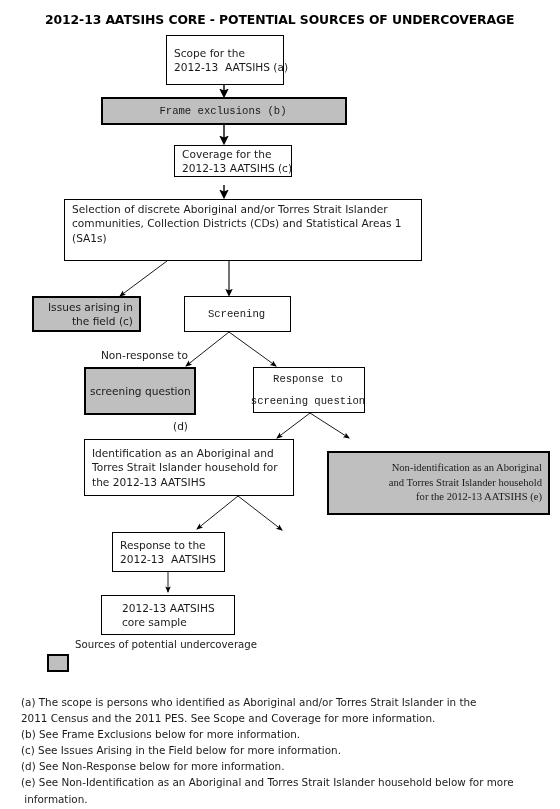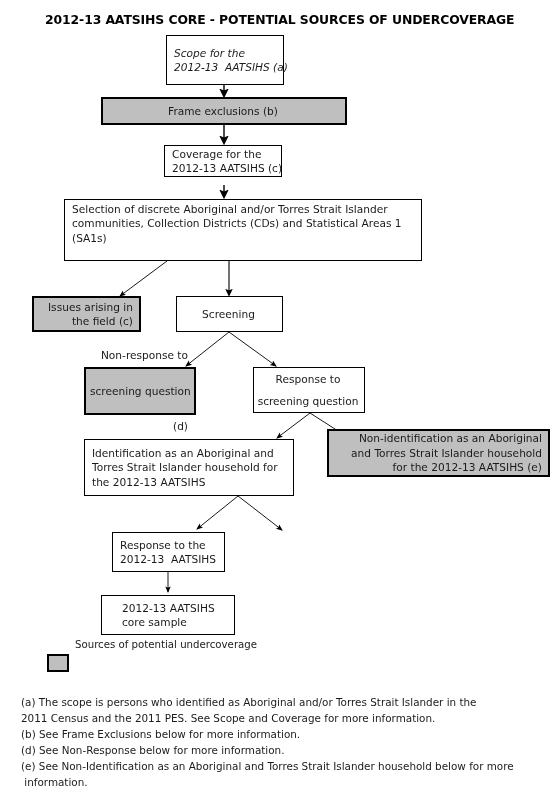--- a/index.html
+++ b/index.html
@@ -53,20 +53,21 @@
   }
   .node.shaded {
     background: #bfbfbf;
     border: 2px solid #000000;
     text-align: right;
   }
   .node.center {
     align-items: center;
     text-align: right;
     padding-left: 4px;
+    font-family: Liberation Mono, monospace;
   }
   .node .ln {
     display: block;
     white-space: pre;
   }
   .legend-swatch {
     position: absolute;
     left: 47px;
     top: 654px;
     width: 22px;
@@ -133,67 +134,67 @@
 
     <line x1="310" y1="413" x2="349" y2="438" stroke="#000000" stroke-width="0.9" marker-end="url(#arrowhead)"></line>
 
     <line x1="238" y1="496" x2="197" y2="529" stroke="#000000" stroke-width="0.9" marker-end="url(#arrowhead)"></line>
 
     <line x1="238" y1="496" x2="282" y2="530" stroke="#000000" stroke-width="0.9" marker-end="url(#arrowhead)"></line>
 
     <line x1="168" y1="571" x2="168" y2="592" stroke="#000000" stroke-width="0.9" marker-end="url(#arrowhead)"></line>
   </svg>
 
-  <div class="node" style="left:166px; top:35px; width:118px; height:50px;font-style:italic;">
+  <div class="node" style="left:166px; top:35px; width:118px; height:50px;">
     <span class="ln">Scope for the</span>
     <span class="ln">2012-13  AATSIHS (a)</span>
   </div>
 
   <div class="node shaded center" style="left:101px; top:97px; width:246px; height:28px;">
     <span class="ln">Frame exclusions (b)</span>
   </div>
 
-  <div class="node" style="left:164px; top:145px; width:118px; height:32px;">
+  <div class="node" style="left:174px; top:145px; width:118px; height:32px;">
     <span class="ln">Coverage for the</span>
     <span class="ln">2012-13 AATSIHS (c)</span>
   </div>
 
   <div class="node" style="left:64px; top:199px; width:358px; height:62px; justify-content:flex-start; ">
     <span class="ln">Selection of discrete Aboriginal and/or Torres Strait Islander</span>
     <span class="ln">communities, Collection Districts (CDs) and Statistical Areas 1</span>
     <span class="ln">(SA1s)</span>
   </div>
 
   <div class="node shaded" style="left:32px; top:296px; width:109px; height:36px;">
     <span class="ln">Issues arising in</span>
     <span class="ln">the field (c)</span>
   </div>
 
-  <div class="node center" style="left:176px; top:296px; width:107px; height:36px;">
+  <div class="node center" style="left:184px; top:296px; width:107px; height:36px;">
     <span class="ln">Screening</span>
   </div>
 
   <div class="node shaded" style="left:84px; top:367px; width:112px; height:48px; padding-left:4px;gap:21px;">
     <span class="ln">Non-response to</span>
     <span class="ln">screening question</span>
     <span class="ln"> (d)</span>
   </div>
 
   <div class="node center" style="left:253px; top:367px; width:112px; height:46px;gap:8px;">
     <span class="ln">Response to</span>
     <span class="ln">screening question</span>
   </div>
 
   <div class="node" style="left:84px; top:439px; width:210px; height:57px;">
     <span class="ln">Identification as an Aboriginal and</span>
     <span class="ln">Torres Strait Islander household for</span>
     <span class="ln">the 2012-13 AATSIHS</span>
   </div>
 
-  <div class="node shaded" style="left:327px; top:429px; width:223px; height:48px;">
+  <div class="node shaded" style="left:327px; top:451px; width:223px; height:64px;font-family:Liberation Serif, serif;">
     <span class="ln">Non-identification as an Aboriginal</span>
     <span class="ln">and Torres Strait Islander household</span>
     <span class="ln">for the 2012-13 AATSIHS (e)</span>
   </div>
 
   <div class="node" style="left:112px; top:532px; width:113px; height:40px;">
     <span class="ln">Response to the</span>
     <span class="ln">2012-13  AATSIHS</span>
   </div>
 
@@ -203,18 +204,19 @@
     <span class="ln">core sample</span>
   </div>
 
   <div class="legend-swatch"></div>
   <div class="legend-label">Sources of potential undercoverage</div>
 
   <div class="footnotes">
     <span class="fn">(a) The scope is persons who identified as Aboriginal and/or Torres Strait Islander in the</span>
     <span class="fn">2011 Census and the 2011 PES. See Scope and Coverage for more information.</span>
     <span class="fn">(b) See Frame Exclusions below for more information.</span>
+    <span class="fn">(c) See Issues Arising in the Field below for more information.</span>
     <span class="fn">(d) See Non-Response below for more information.</span>
     <span class="fn">(e) See Non-Identification as an Aboriginal and Torres Strait Islander household below for more</span>
     <span class="fn"> information.</span>
   </div>
 
 </div>
 
 </body></html>

